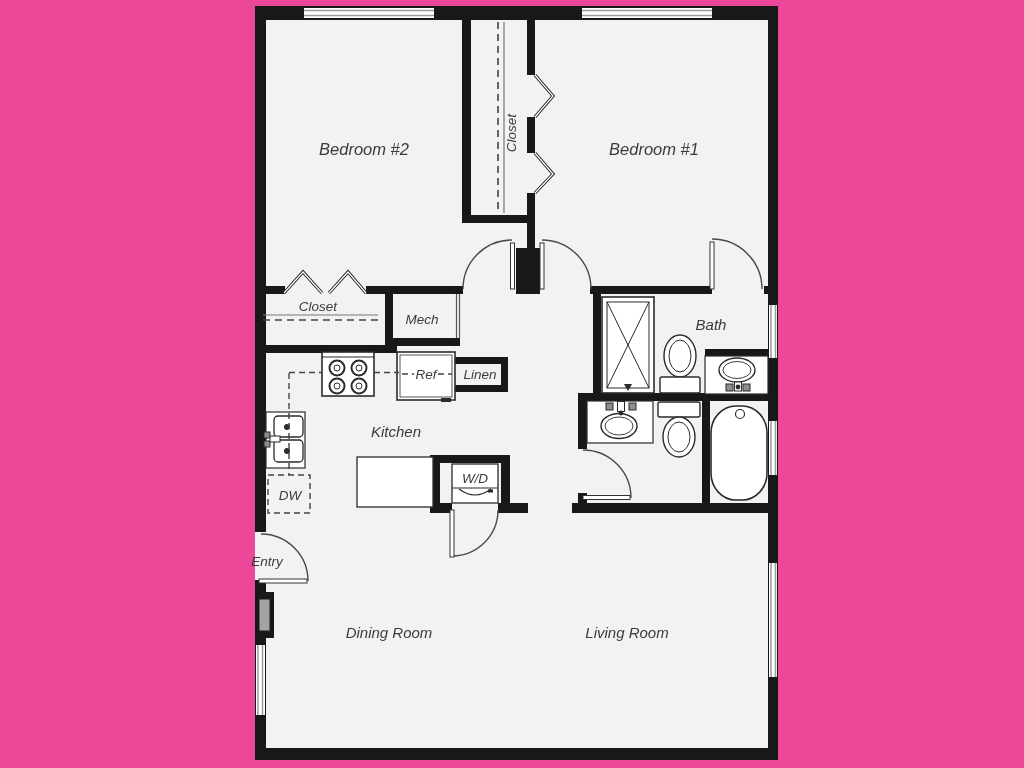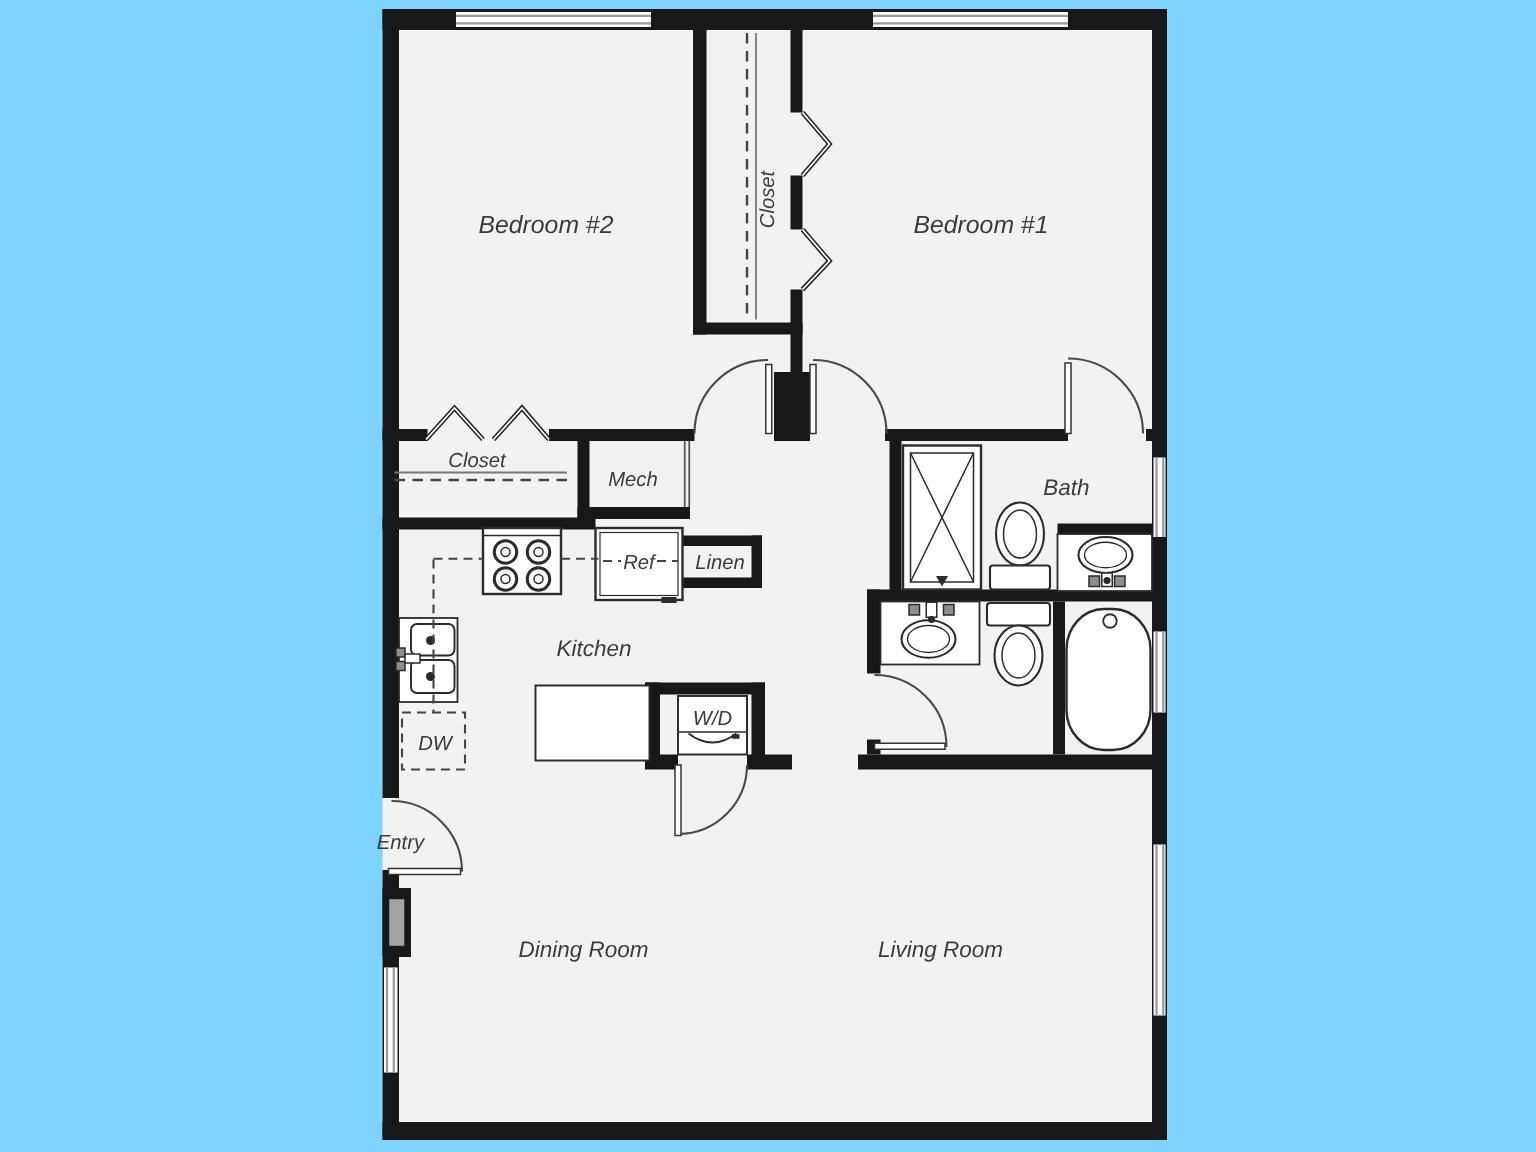--- a/index.html
+++ b/index.html
@@ -1,16 +1,16 @@
 <!DOCTYPE html>
 <html><head>
 <meta charset="utf-8">
 <style>
   html,body{margin:0;padding:0;background:#ffffff;}
-  .stage{position:relative;width:1024px;height:768px;background:#7dd3fc;overflow:hidden;
+  .stage{position:relative;width:1024px;height:768px;background:#ec4899;overflow:hidden;
          font-family:"Liberation Sans", sans-serif;}
   svg{position:absolute;left:0;top:0;}
   text{font-family:"Liberation Sans", sans-serif;font-style:italic;}
   .room-lg{font-size:16.5px;}
   .room-md{font-size:15px;}
   .room-sm{font-size:13.5px;}
 </style>
 </head>
 <body>
 

